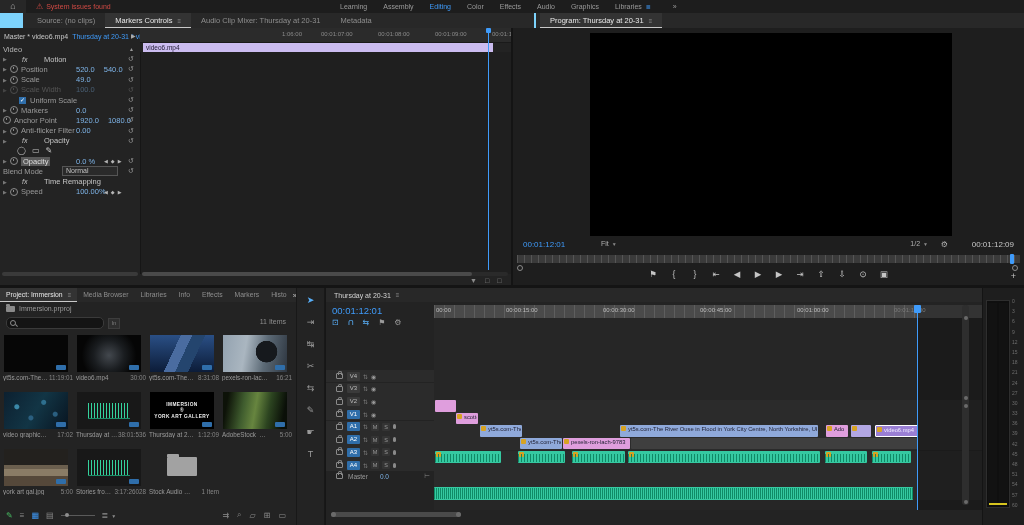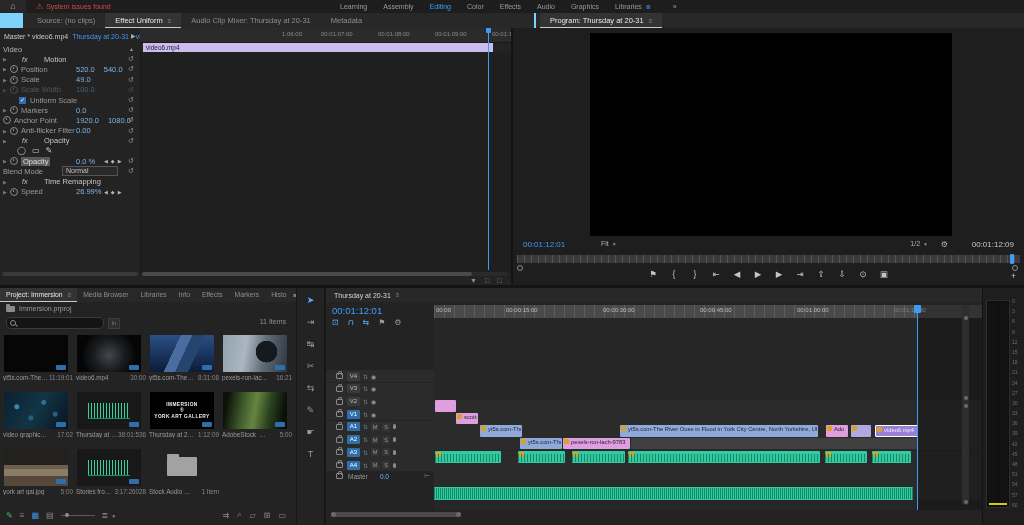--- a/index.html
+++ b/index.html
@@ -224,21 +224,21 @@
   </div>
 
   <div id="tabsrow" class="abs">
     <div id="tabs-left" class="tabgroup">
 
         <span class="ptab">
           <span>Source: (no clips)</span>
         </span>
 
         <span class="ptab active">
-          <span>Effect Uniform</span><span class="pmenu">≡</span>
+          <span>Markers Controls</span><span class="pmenu">≡</span>
         </span>
 
         <span class="ptab">
           <span>Audio Clip Mixer: Thursday at 20-31</span>
         </span>
 
         <span class="ptab">
           <span>Metadata</span>
         </span>
 
@@ -484,21 +484,21 @@
 
         </div>
 
         <div class="ec-row param">
           <span class="twirl">▶</span>
 
           <span class="sw"></span>
 
           <span class="lbl">Speed</span>
           <span class="valwrap">
-            <span>26.99%</span>
+            <span>100.00%</span>
             <span></span>
           </span>
           <span class="navs">
             <span>◀</span>
             <span>◆</span>
             <span>▶</span>
           </span>
 
         </div>
 

